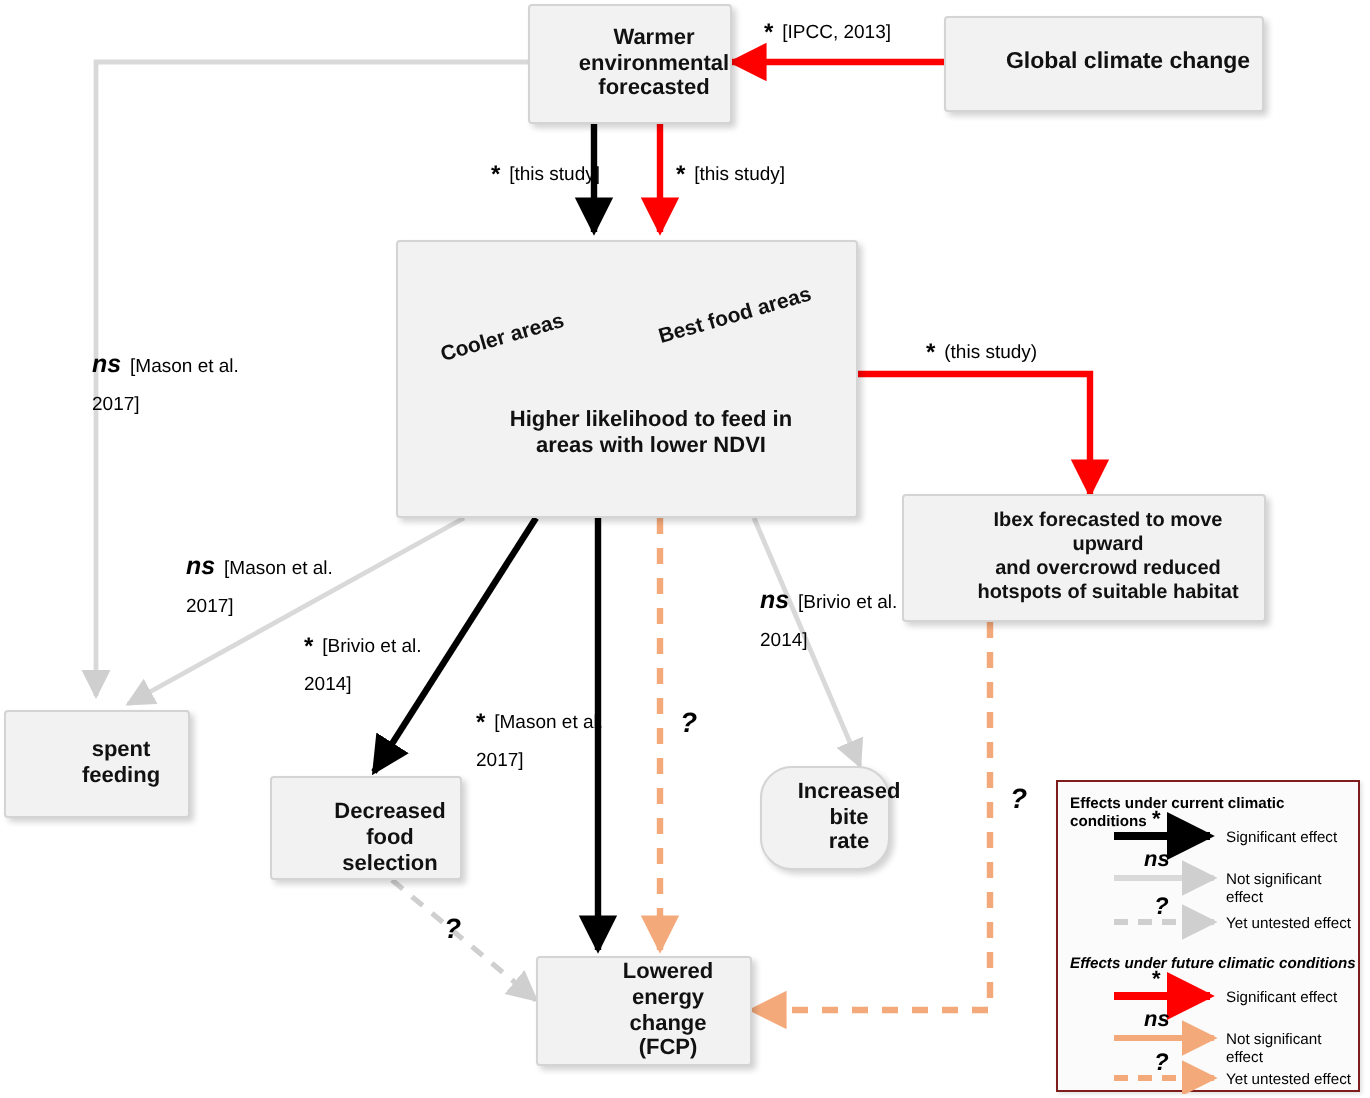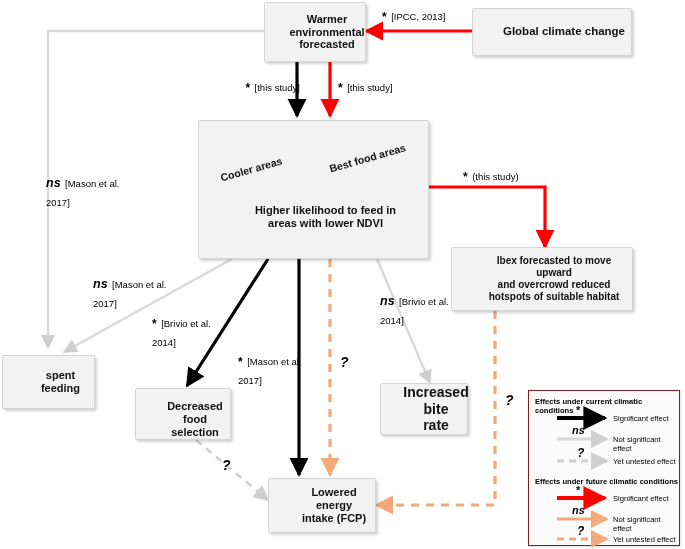--- a/index.html
+++ b/index.html
@@ -126,31 +126,31 @@
     </span>
   </div>
 
   <div class="box" style="left:135px;top:388px;width:96px;height:52px;font-size:11px;align-items:flex-end;">
     <span>
       <span>Decreased</span>
       <span>food selection</span>
     </span>
   </div>
 
-  <div class="box" style="left:380px;top:383px;width:88px;height:52px;font-size:14px;">
+  <div class="box" style="left:380px;top:383px;width:65px;height:52px;font-size:11px;border-radius:16px;">
     <span>
       <span>Increased bite</span>
       <span>rate</span>
     </span>
   </div>
 
   <div class="box" style="left:268px;top:478px;width:108px;height:55px;font-size:11px;text-align:center;">
     <span>
       <span>Lowered energy</span>
-      <span>intake (FCP)</span>
+      <span>change (FCP)</span>
     </span>
   </div>
 
   <div class="lbl" style="left:382px;top:5px;width:105px;">
     <span class="sig">*</span>
     <span class="ref">[IPCC, 2013]</span>
   </div>
 
   <div class="lbl" style="left:228px;top:76px;width:72px;text-align:right;">
     <span class="sig">*</span>
@@ -218,21 +218,21 @@
 
     <div class="lg-mark" style="left:47px;top:13px;font-size:11px;">*</div>
     <div class="lg-text" style="left:84px;top:23px;">Significant effect</div>
 
     <div class="lg-mark" style="left:43px;top:33px;font-size:11px;font-style:italic;">ns</div>
     <div class="lg-text" style="left:84px;top:44px;">Not significant effect</div>
 
     <div class="lg-mark" style="left:48px;top:55px;font-size:12px;font-style:italic;">?</div>
     <div class="lg-text" style="left:84px;top:66px;">Yet untested effect</div>
 
-    <div class="lg-title" style="top:86px;">Effects under future climatic conditions</div>
+    <div class="lg-title" style="top:86px;font-style:italic;">Effects under future climatic conditions</div>
 
     <div class="lg-mark" style="left:47px;top:93px;font-size:11px;">*</div>
     <div class="lg-text" style="left:84px;top:103px;">Significant effect</div>
 
     <div class="lg-mark" style="left:43px;top:113px;font-size:11px;font-style:italic;">ns</div>
     <div class="lg-text" style="left:84px;top:124px;">Not significant effect</div>
 
     <div class="lg-mark" style="left:48px;top:133px;font-size:12px;font-style:italic;">?</div>
     <div class="lg-text" style="left:84px;top:144px;">Yet untested effect</div>
   </div>

